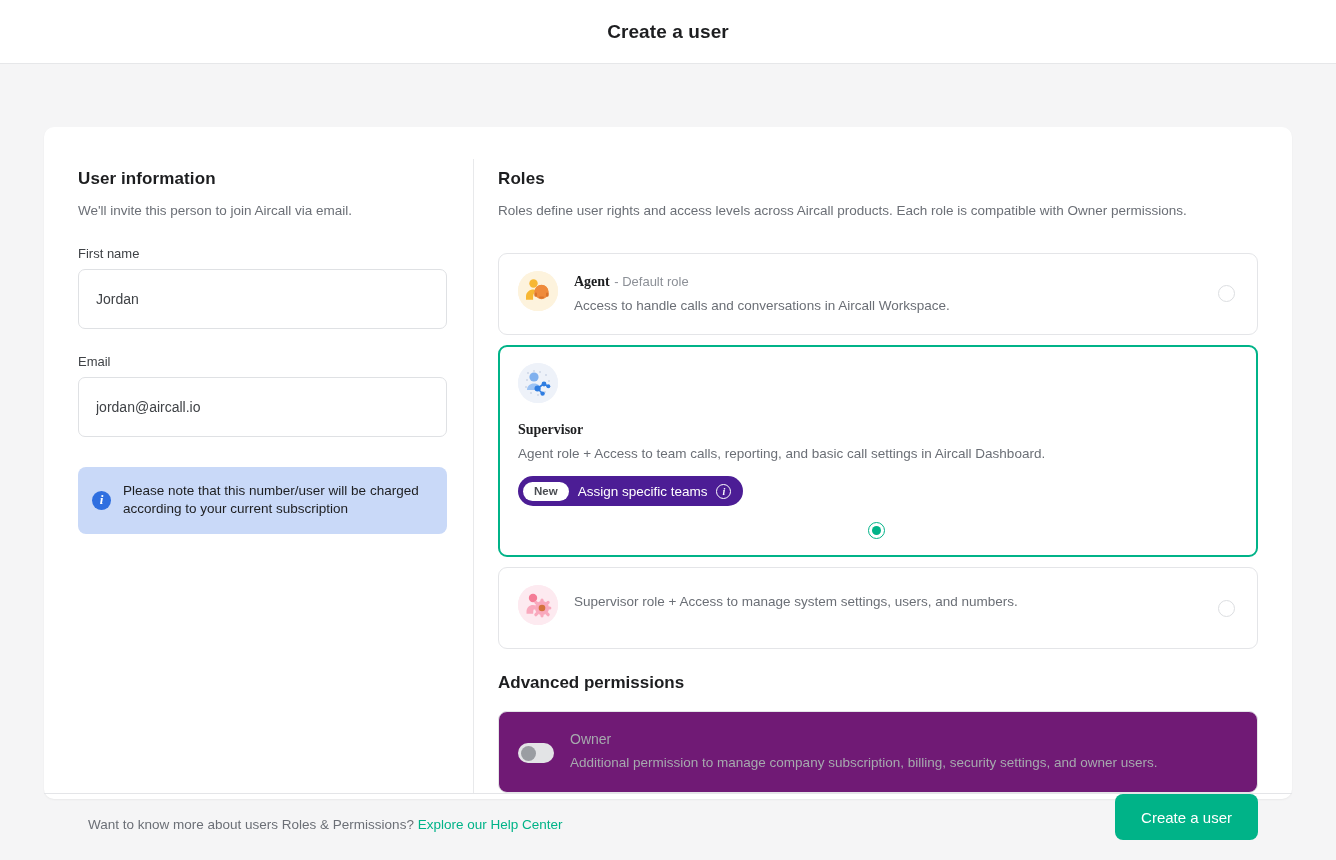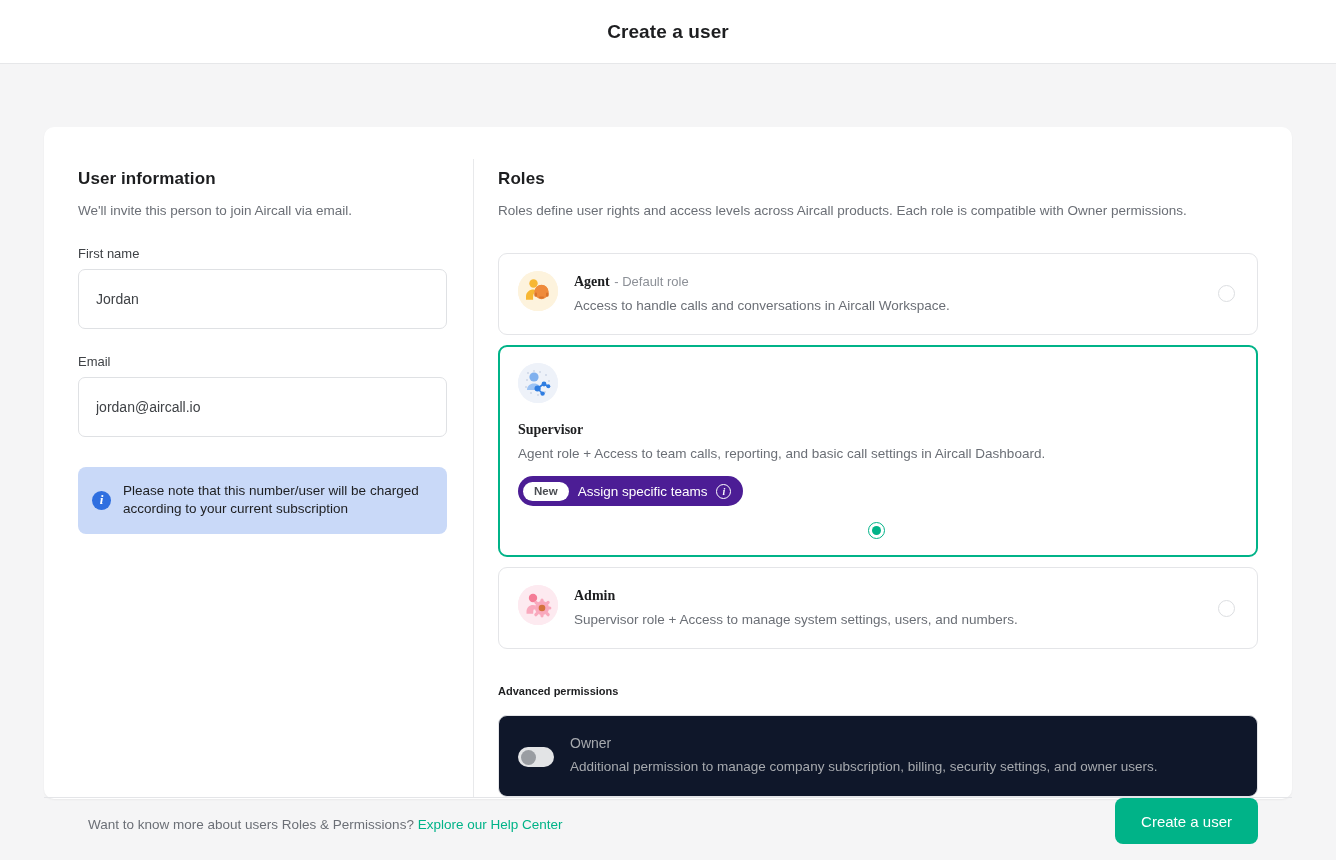--- a/index.html
+++ b/index.html
@@ -120,25 +120,25 @@
   .teams-label { color: #ffffff; font-size: 13.5px; }
   .badge-info {
     width: 15px; height: 15px; border-radius: 50%;
     border: 1.3px solid #ffffff; color: #ffffff;
     font-size: 10px; font-weight: bold;
     display: flex; align-items: center; justify-content: center;
     font-family: "Liberation Serif", serif; font-style: italic;
   }
 
   
-  .adv-title { font-size: 11px; font-weight: bold; color: #1d1e20; margin-top: 36px; }
+  .adv-title { font-size: 17px; font-weight: bold; color: #1d1e20; margin-top: 24px; }
   .adv-card {
     margin-top: 18px;
     border: 1px solid #e4e5e8; border-radius: 9px;
-    background: #0f172a;
+    background: #701a75;
     padding: 17px 20px 17px 19px;
     display: flex; align-items: flex-start; gap: 16px;
     min-height: 82px;
   }
   .toggle {
     width: 36px; height: 20px; flex: 0 0 36px;
     border-radius: 10px; background: #e3e4e6;
     position: relative; align-self: center; margin-top: 2px;
   }
   .toggle-knob {
@@ -290,23 +290,20 @@
                   <rect x="28.4" y="21.4" width="5" height="3.2" rx="1.6"></rect>
                   <rect x="16.9" y="15.6" width="3.2" height="5" rx="1.6" transform="rotate(-45 18.5 18.1)"></rect>
                   <rect x="27.9" y="26.6" width="3.2" height="5" rx="1.6" transform="rotate(-45 29.5 29.1)"></rect>
                   <rect x="27.9" y="15.6" width="3.2" height="5" rx="1.6" transform="rotate(45 29.5 18.1)"></rect>
                   <rect x="16.9" y="26.6" width="3.2" height="5" rx="1.6" transform="rotate(45 18.5 29.1)"></rect>
                 </g>
                 <circle cx="24" cy="23" r="3.3" fill="#d4723c"></circle>
               </svg>
             </div>
             <div class="role-main">
-              <div>
-                <span class="role-name">Admin</span>
-              </div>
               <div class="role-desc">Supervisor role + Access to manage system settings, users, and numbers.</div>
             </div>
             <div class="radio"></div>
           </div>
 
         </div>
 
         <div class="adv-title">Advanced permissions</div>
         <div class="adv-card">
           <div class="toggle">

